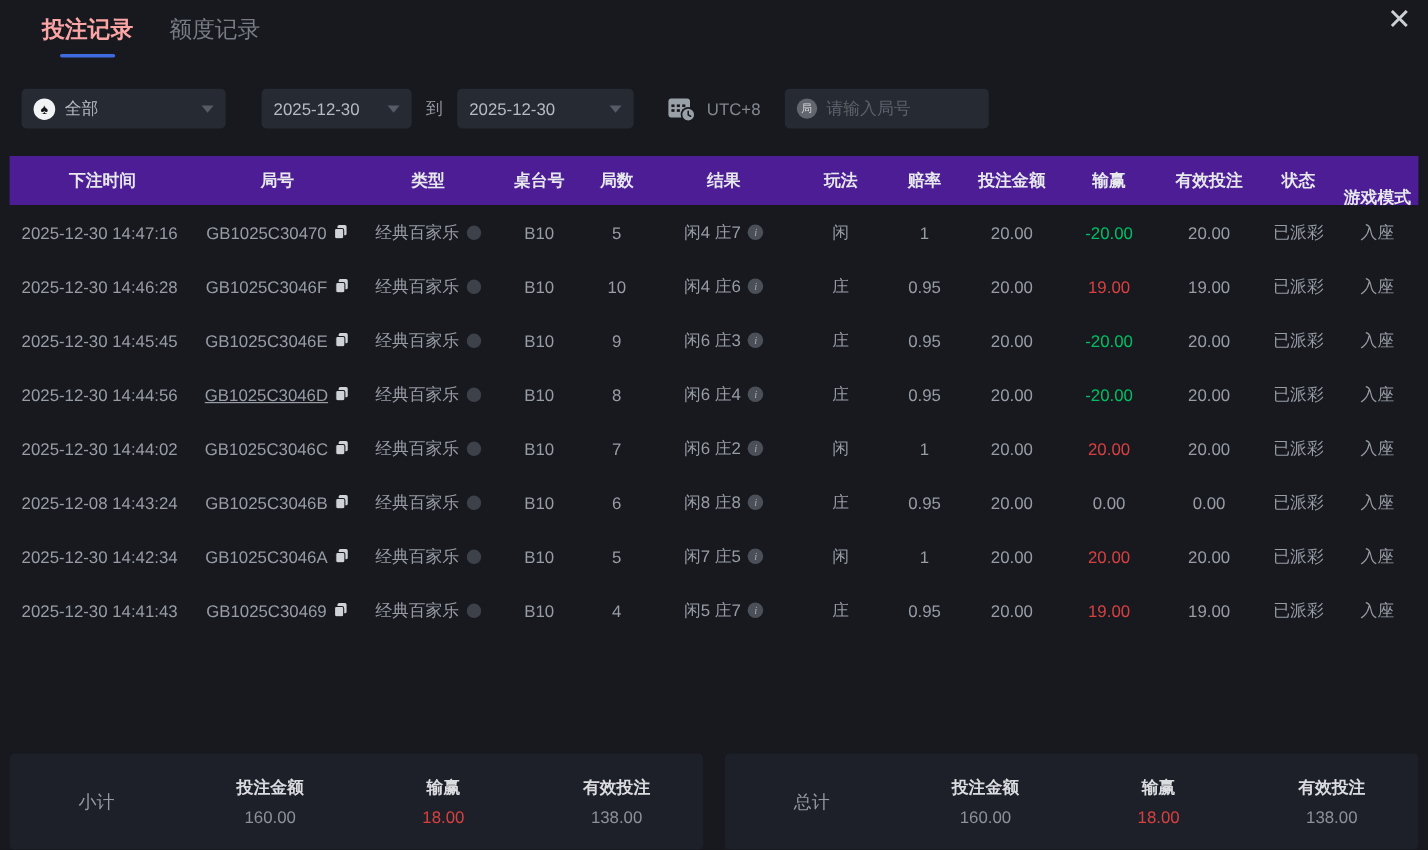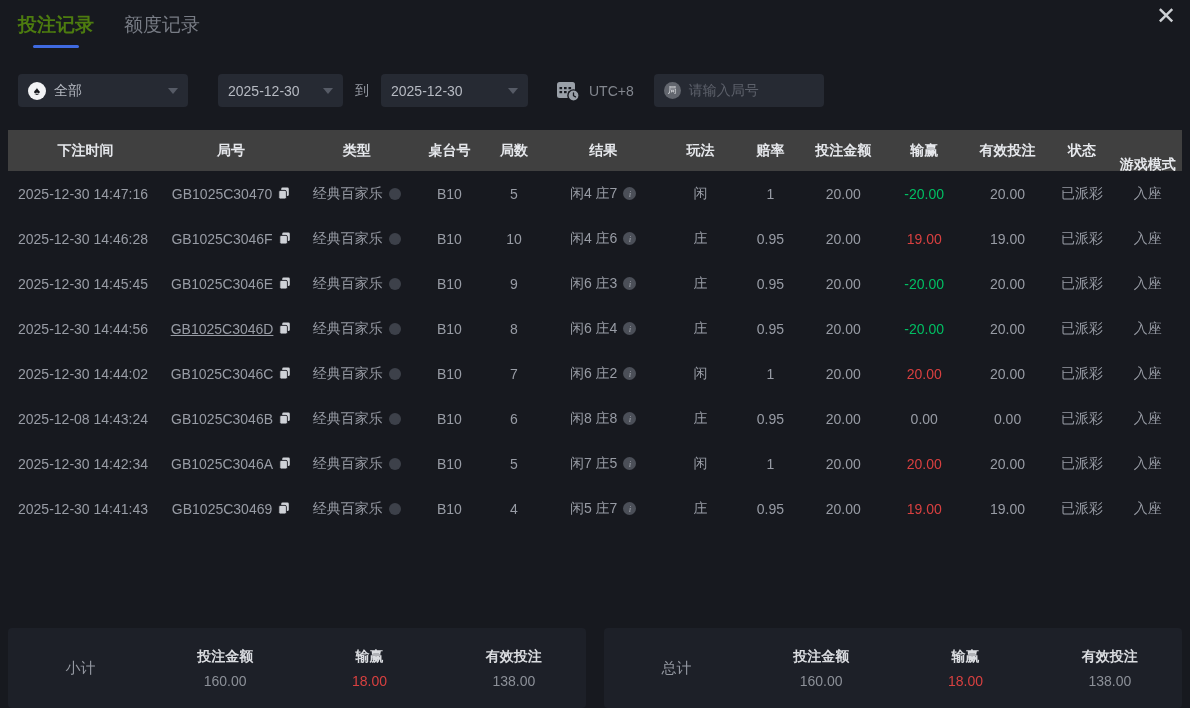--- a/index.html
+++ b/index.html
@@ -8,21 +8,21 @@
     background:#17191f;
     font-family:"Liberation Sans","DejaVu Sans",sans-serif;
     color:#9599a2;
     position:relative;
     display:flex; flex-direction:column;
   }
 
   
   .topbar { padding:12px 18px 0 18px; display:flex; gap:30px; position:relative; }
   .tab { font-size:19px; cursor:pointer; }
-  .tab.active { color:#4d7c0f; font-weight:bold; }
+  .tab.active { color:#fca5a5; font-weight:bold;margin-left:17px; }
   .tab.active .underline { height:3px; background:#3f6ae0; border-radius:2px; width:46px; margin:7px auto 0 auto; }
   .tab.inactive { color:#787c85; font-weight:500; }
   .close-btn {
     position:absolute; right:10px; top:2px; width:28px; height:28px;
     display:flex; align-items:center; justify-content:center;
     color:#cdd0d4; font-size:24px; cursor:pointer; font-weight:300;
   }
 
   
   .filterbar { display:flex; align-items:center; padding:0 18px; margin-top:26px; }
@@ -57,21 +57,21 @@
     margin-right:8px; flex:0 0 17px;
   }
   .query-btn {
     margin-left:13px; width:142px; height:33px; background:#3e63d8; border:none;
     border-radius:4px; color:#ffffff; font-size:16px; font-weight:bold; cursor:pointer;
     font-family:inherit;
   }
 
   
   .table-wrap { margin:23px 8px 0 8px; flex:1; display:flex; flex-direction:column; }
-  .thead { display:flex; background:#404040; height:41px; align-items:center; }
+  .thead { display:flex; background:#4c1d95; height:41px; align-items:center; }
   .th { color:#e6e8ec; font-size:14px; font-weight:bold; text-align:center; }
   .tbody { background:#17191f; }
   .tr { display:flex; height:45px; align-items:center; }
   .td { font-size:14px; color:#989ca5; text-align:center; display:flex; align-items:center; justify-content:center; gap:6px; }
   .td.left { justify-content:flex-start; padding-left:10px; }
   .wl-green { color:#00bf63; }
   .wl-red { color:#d84040; }
   .type-dot { width:12px; height:12px; border-radius:50%; background:#3d414a; display:inline-block; }
   .info-dot {
     width:13px; height:13px; border-radius:50%; background:#4b4f58; color:#a2a6ae;

